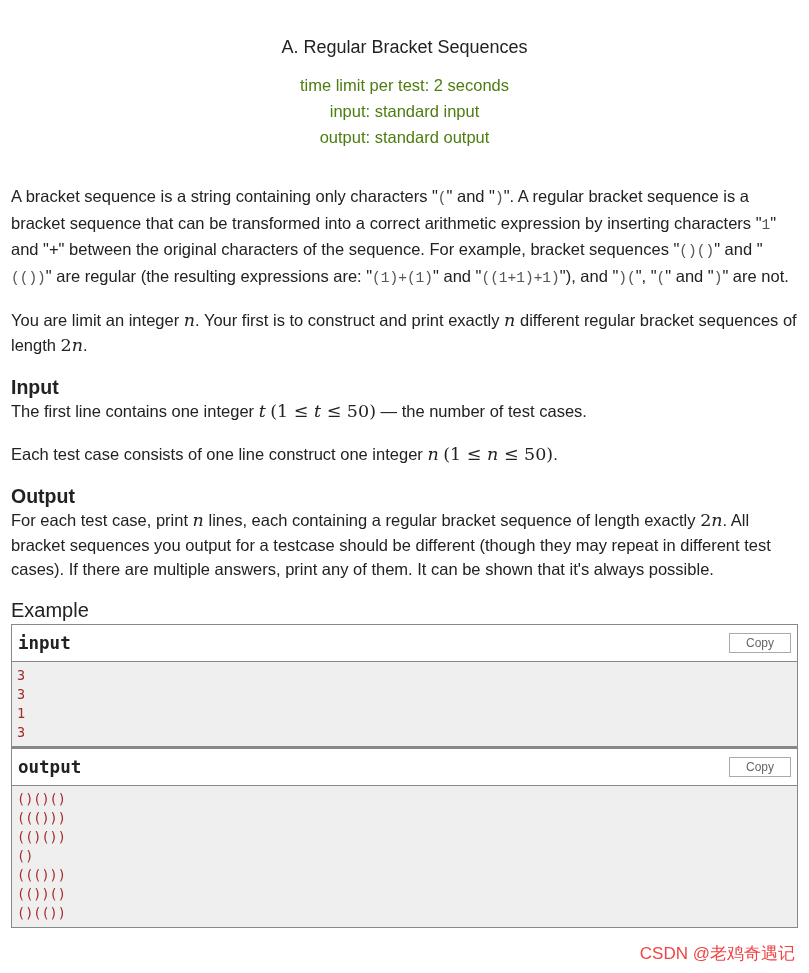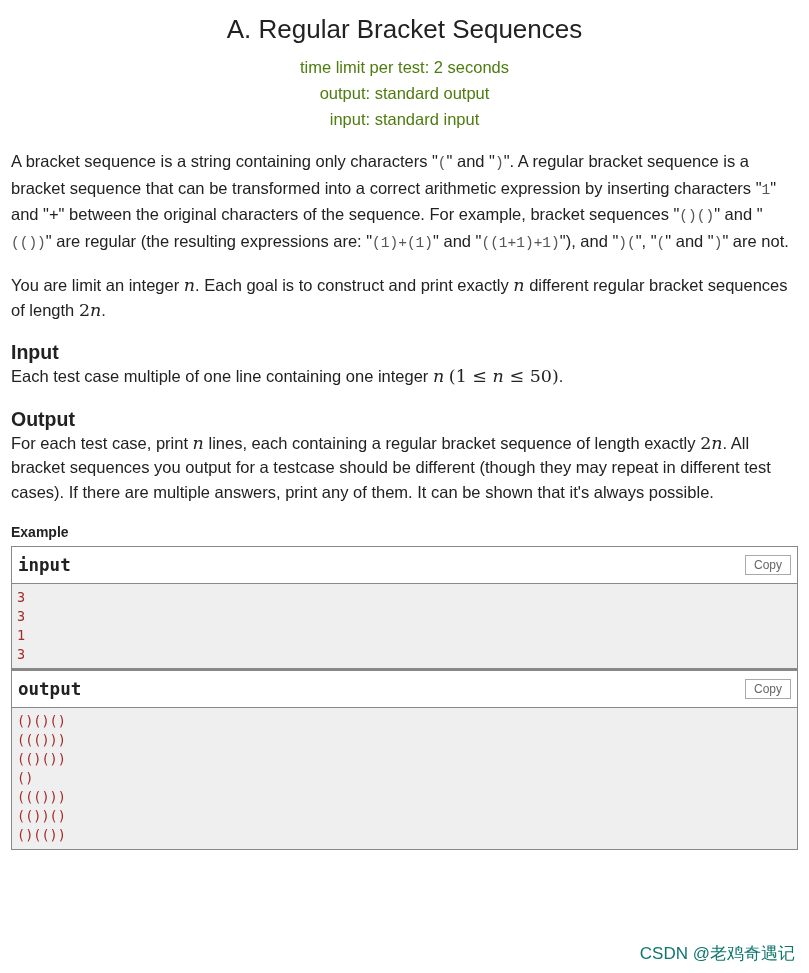--- a/index.html
+++ b/index.html
@@ -1,56 +1,57 @@
 <!DOCTYPE html>
 <html><head>
 <meta charset="utf-8">
 <style>
   html, body { margin: 0; padding: 0; background: #fff; }
   body { width: 809px; height: 973px; overflow: hidden; position: relative;
          font-family: "Liberation Sans", sans-serif; color: #222; font-size: 16.5px; }
   .header { text-align: center; }
-  .title { font-size: 26px; margin: 14px 0 10px 0; line-height: 30px; color: #222; }
+  .title { font-size: 18px; margin: 32px 0 10px 0; line-height: 30px; color: #222; }
   .prop { font-size: 16.5px; line-height: 26px; color: #4d7c0f; }
   .content { padding: 0 11px 0 11px; }
   p { margin: 0; line-height: 24.5px; }
   .para { margin-bottom: 18px; }
   .mono { font-family: "Liberation Mono", monospace; font-size: 14.5px; color: #555; }
   .math { font-family: "DejaVu Serif", serif; font-style: italic; font-size: 17.5px; }
   .mathr { font-family: "DejaVu Serif", serif; font-size: 17.5px; }
   b { font-weight: normal; }
   .sec-title { font-weight: bold; font-size: 19.5px; line-height: 24px; margin-top: 2px; }
-  .example-title { font-weight: bold; font-size: 14px; margin-top: 16px; line-height: 24px; }
+  .example-title { font-weight: normal; font-size: 20px; margin-top: 16px; line-height: 24px; }
   .sample { border: 1px solid #888; margin-top: 2px; width: 785px; }
   .sample-head { display: flex; justify-content: space-between; align-items: center;
                  height: 36px; padding: 0 6px; background: #fff; border-bottom: 1px solid #888; }
   .sample-head .lbl { font-family: "DejaVu Sans Mono", monospace; font-size: 17.5px; font-weight: bold; color: #222; }
-  .copy { border: 1px solid #aaa; font-size: 12px; color: #666; padding: 2px 8px; background: #fff; font-family: "Liberation Sans", sans-serif; }
+  .copy { border: 1px solid #aaa; font-size: 12px; color: #666; padding: 2px 16px; background: #fff; font-family: "Liberation Sans", sans-serif; }
   .sample-body { background: #efefef; padding: 4px 5px; font-family: "DejaVu Sans Mono", monospace;
                  font-size: 13.5px; line-height: 19px; color: #a52a2a; }
   .sample-sep { border-top: 3px solid #888; }
-  .watermark { position: absolute; right: 14px; bottom: 8px; font-size: 17px; color: #0f766e; }
+  .watermark { position: absolute; right: 14px; bottom: 8px; font-size: 17px; color: #ef4444; }
 </style>
 </head>
 <body>
 
 <div class="header">
   <div class="title">A. Regular Bracket Sequences</div>
   <div class="prop">time limit per test: 2 seconds</div>
+  <div class="prop">input: standard input</div>
   <div class="prop">output: standard output</div>
-  <div class="prop">input: standard input</div>
 </div>
 
-<div class="content" style="margin-top:17px;">
+<div class="content" style="margin-top:34px;">
   <p class="para"><span>A bracket sequence is a string containing only characters "</span><span class="mono">(</span><span>" and "</span><span class="mono">)</span><span>". A regular bracket sequence is a bracket sequence that can be transformed into a correct arithmetic expression by inserting characters "</span><span class="mono">1</span><span>" and "+" between the original characters of the sequence. For example, bracket sequences "</span><span class="mono">()()</span><span>" and "</span><span class="mono">(())</span><span>" are regular (the resulting expressions are: "</span><span class="mono">(1)+(1)</span><span>" and "</span><span class="mono">((1+1)+1)</span><span>"), and "</span><span class="mono">)(</span><span>", "</span><span class="mono">(</span><span>" and "</span><span class="mono">)</span><span>" are not.</span></p>
 
-  <p class="para"><span>You are limit an integer </span><span class="math">n</span><span>. Each goal is to construct and print </span><b>exactly</b> <span class="math">n</span><span> different regular bracket sequences of length </span><span class="mathr">2</span><span class="math">n</span><span>.</span></p>
+  <p class="para"><span>You are limit an integer </span><span class="math">n</span><span>. Your first is to construct and print </span><b>exactly</b> <span class="math">n</span><span> different regular bracket sequences of length </span><span class="mathr">2</span><span class="math">n</span><span>.</span></p>
 
   <div class="sec-title">Input</div>
-  <p class="para"><span>Each test case multiple of one line containing one integer </span><span class="math">n</span> <span class="mathr">(1 ≤ </span><span class="math">n</span><span class="mathr"> ≤ 50)</span><span>.</span></p>
+  <p class="para"><span>The first line contains one integer </span><span class="math">t</span> <span class="mathr">(1 ≤ </span><span class="math">t</span><span class="mathr"> ≤ 50)</span><span> — the number of test cases.</span></p>
+  <p class="para"><span>Each test case consists of one line construct one integer </span><span class="math">n</span> <span class="mathr">(1 ≤ </span><span class="math">n</span><span class="mathr"> ≤ 50)</span><span>.</span></p>
 
   <div class="sec-title">Output</div>
   <p><span>For each test case, print </span><span class="math">n</span><span> lines, each containing a regular bracket sequence of length </span><b>exactly</b> <span class="mathr">2</span><span class="math">n</span><span>. All bracket sequences you output for a testcase should be different (though they may repeat in different test cases). If there are multiple answers, print any of them. It can be shown that it's always possible.</span></p>
 
   <div class="example-title">Example</div>
   <div class="sample">
     <div class="sample-head">
       <span class="lbl">input</span>
       <span class="copy">Copy</span>
     </div>

